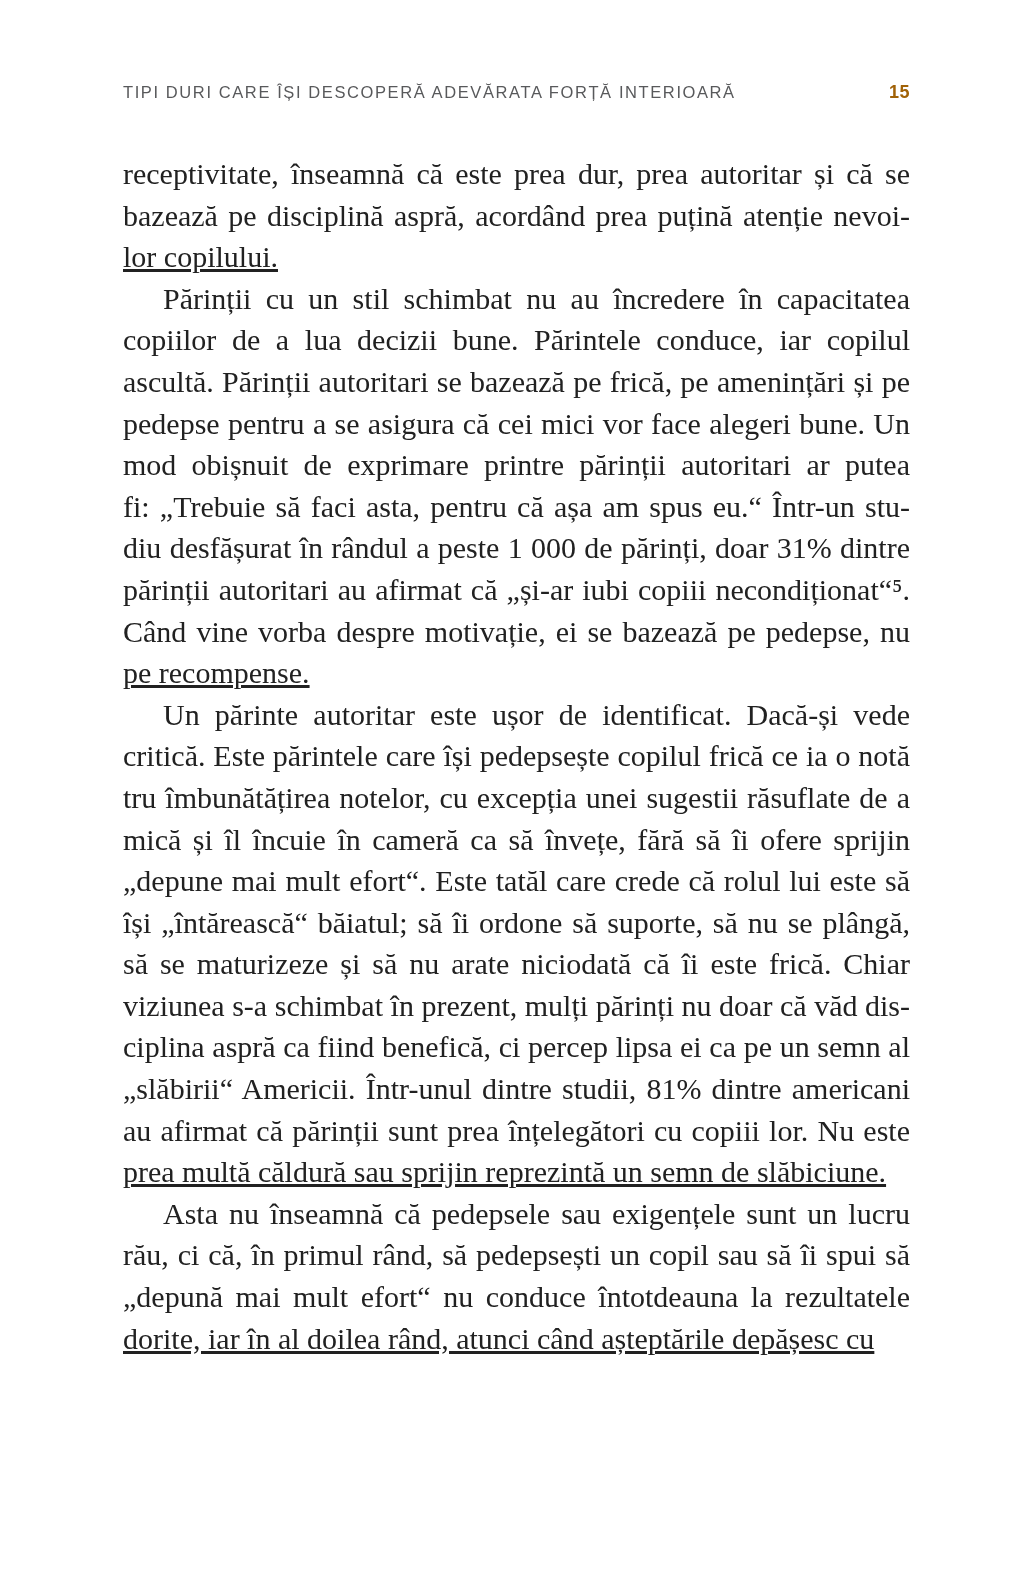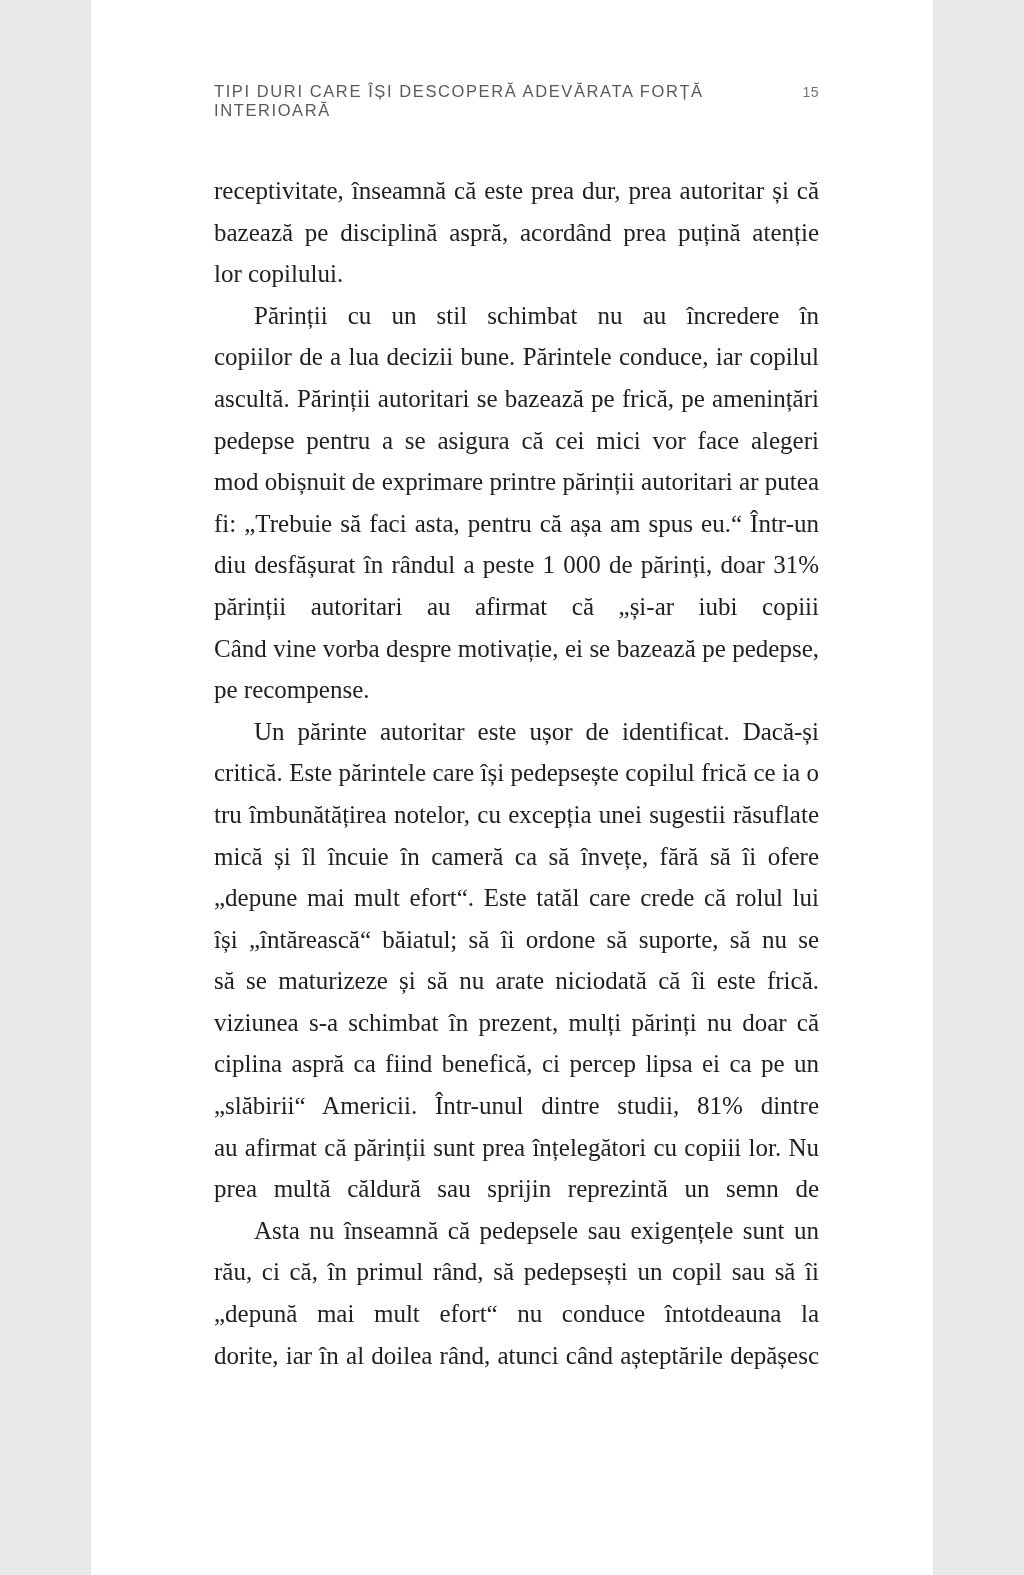--- a/index.html
+++ b/index.html
@@ -1,60 +1,60 @@
 <!DOCTYPE html>
 <html lang="ro"><head>
 <meta charset="utf-8">
 <style>
   * { margin: 0; padding: 0; box-sizing: border-box; }
   html, body { background: #e8e8e8; }
   .book-page {
     position: relative;
-    width: 842px;
+    width: 1024px;
     height: 1575px;
     margin: 0 auto;
     background: #ffffff;
     padding: 82px 114px 0 123px;
     font-family: "Liberation Serif", "DejaVu Serif", serif;
     overflow: hidden;
   }
   .running-header {
     display: flex;
     justify-content: space-between;
     align-items: baseline;
     font-family: "Liberation Sans", "DejaVu Sans", sans-serif;
   }
   .running-header .header-title {
     font-size: 16.5px;
     letter-spacing: 1.6px;
     font-weight: 400;
     color: #58595b;
   }
   .running-header .page-number {
-    font-size: 14px;
-    font-weight: 400;
+    font-size: 18px;
+    font-weight: 700;
     letter-spacing: 0.5px;
-    color: #737373;
+    color: #a16207;
   }
   .page-body {
     margin-top: 50px;
     color: #212121;
-    font-size: 25px;
+    font-size: 30px;
   }
   .paragraph { }
   .line {
     line-height: 41.6px;
     height: 41.6px;
     text-align: justify;
     text-align-last: justify;
     white-space: normal;
     overflow: hidden;
   }
   .line.indent { padding-left: 40px; }
-  .line.last { text-align-last: left; }
+  .line.last { text-align-last: left; text-decoration: underline; }
 </style>
 </head>
 <body>
 
 <div class="book-page">
   <div class="running-header">
     <span class="header-title">TIPI DURI CARE ÎȘI DESCOPERĂ ADEVĂRATA FORȚĂ INTERIOARĂ</span>
     <span class="page-number">15</span>
   </div>
   <div class="page-body">

